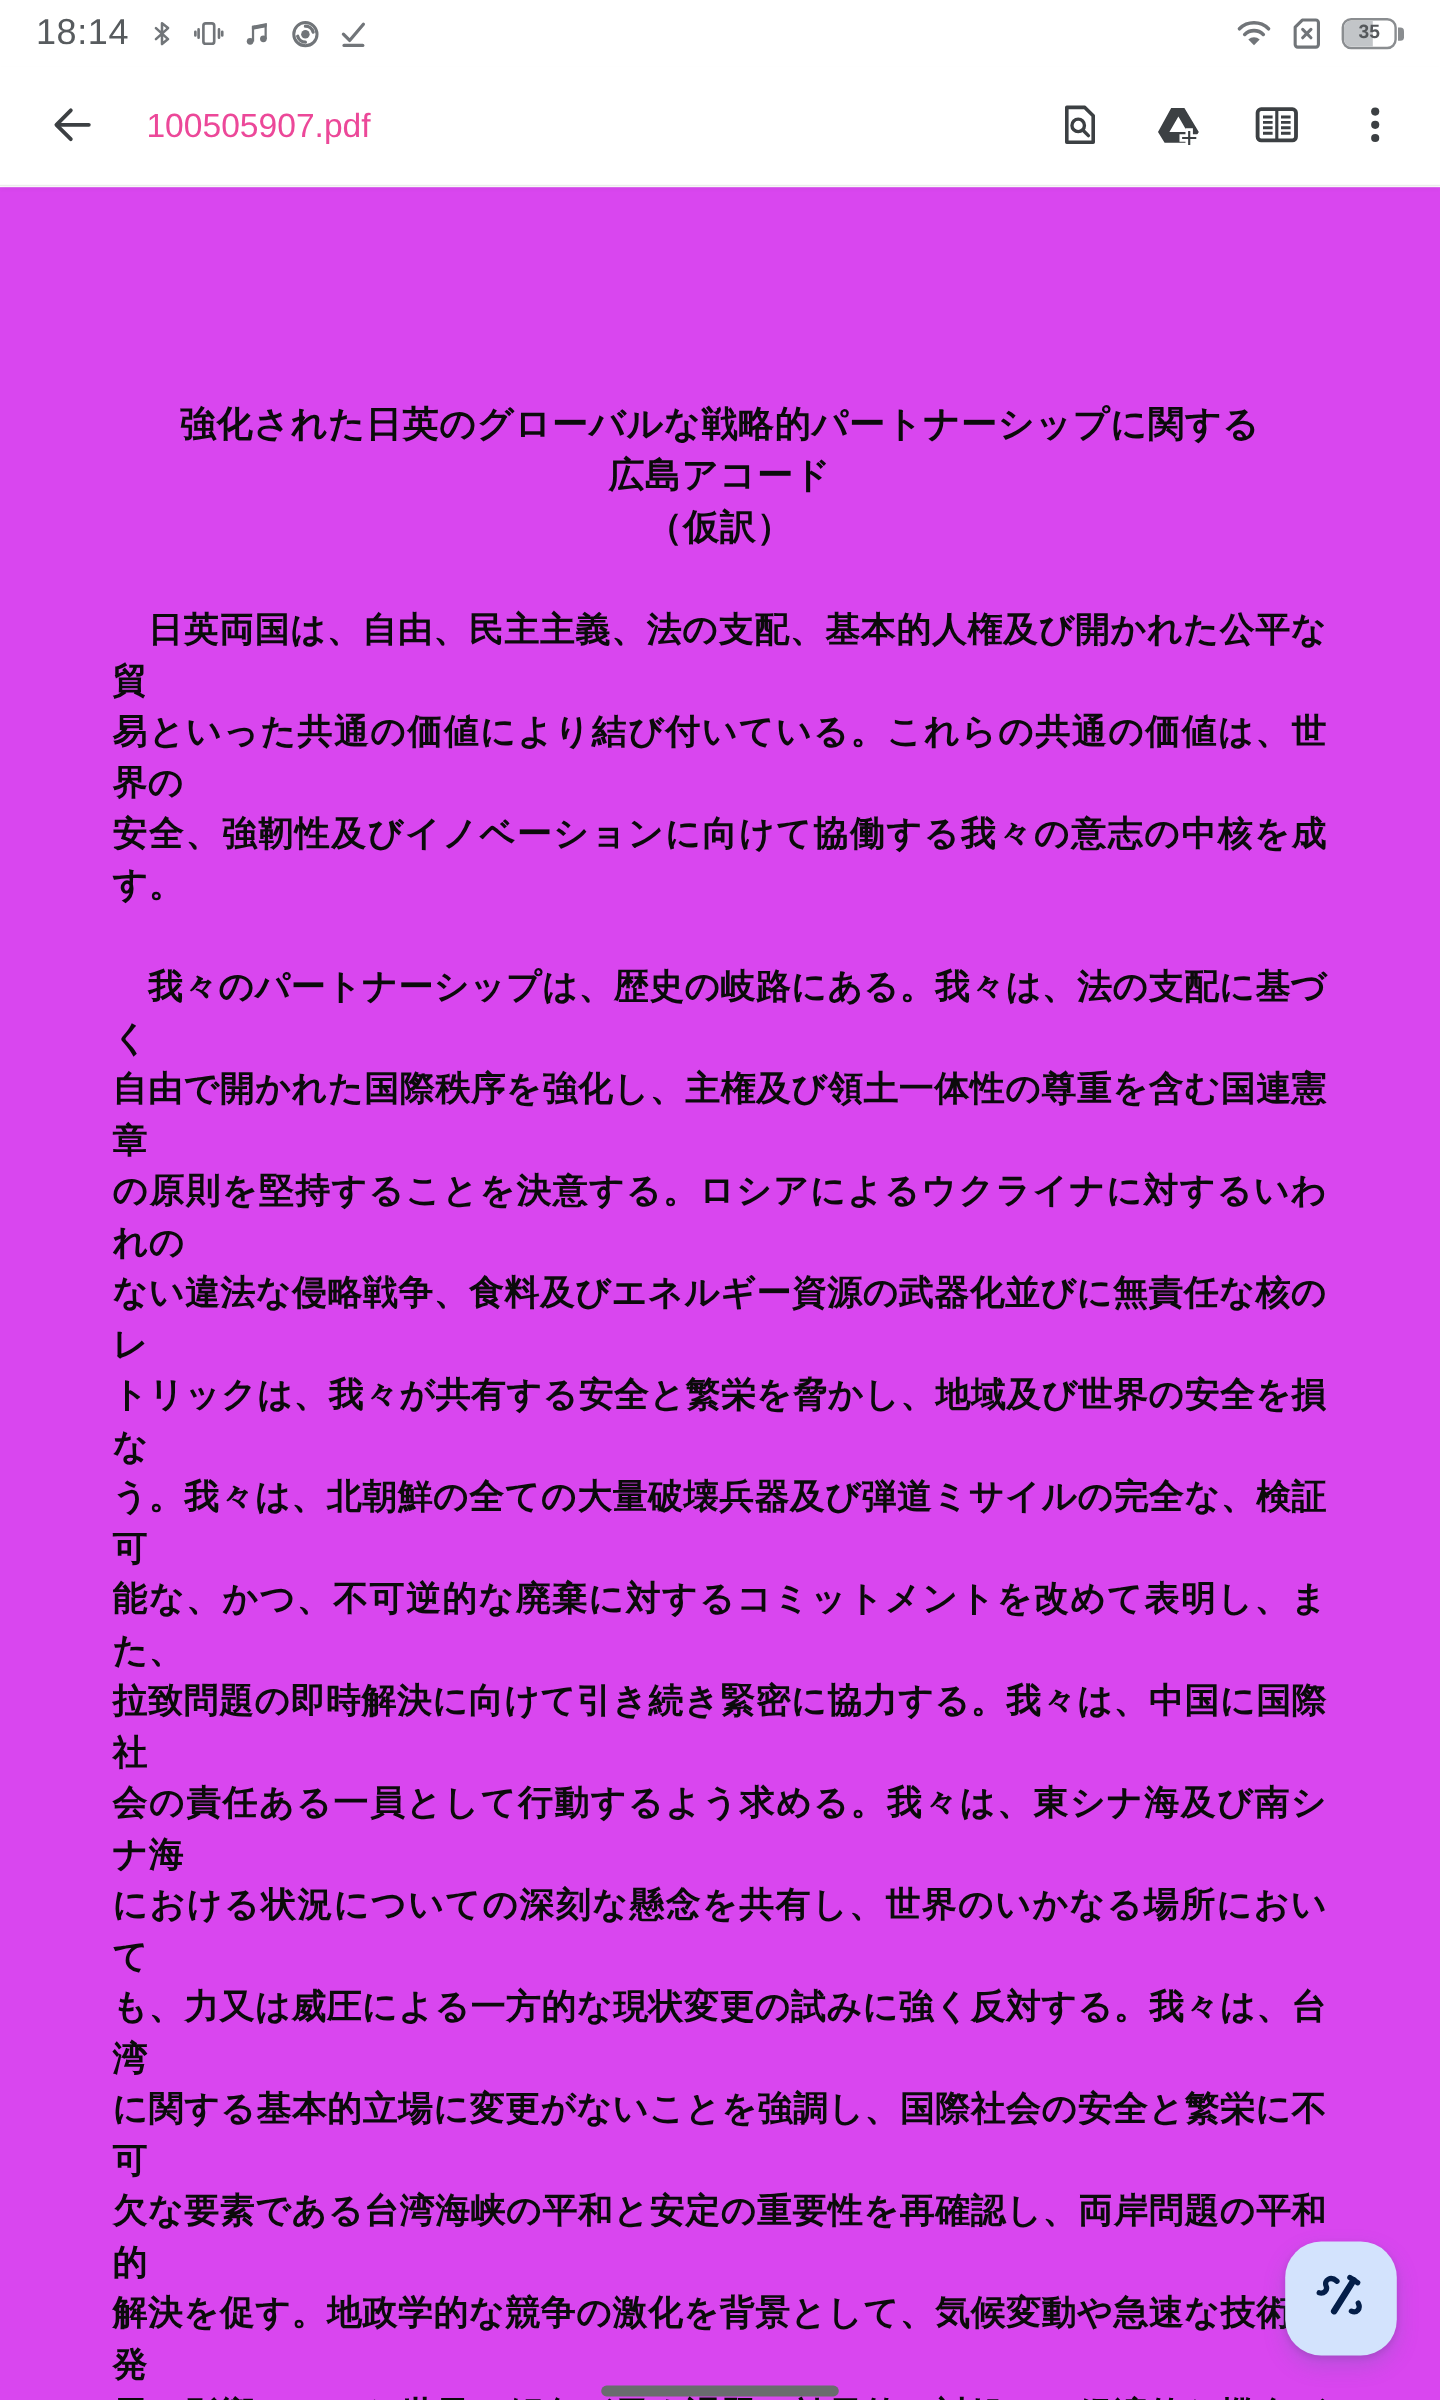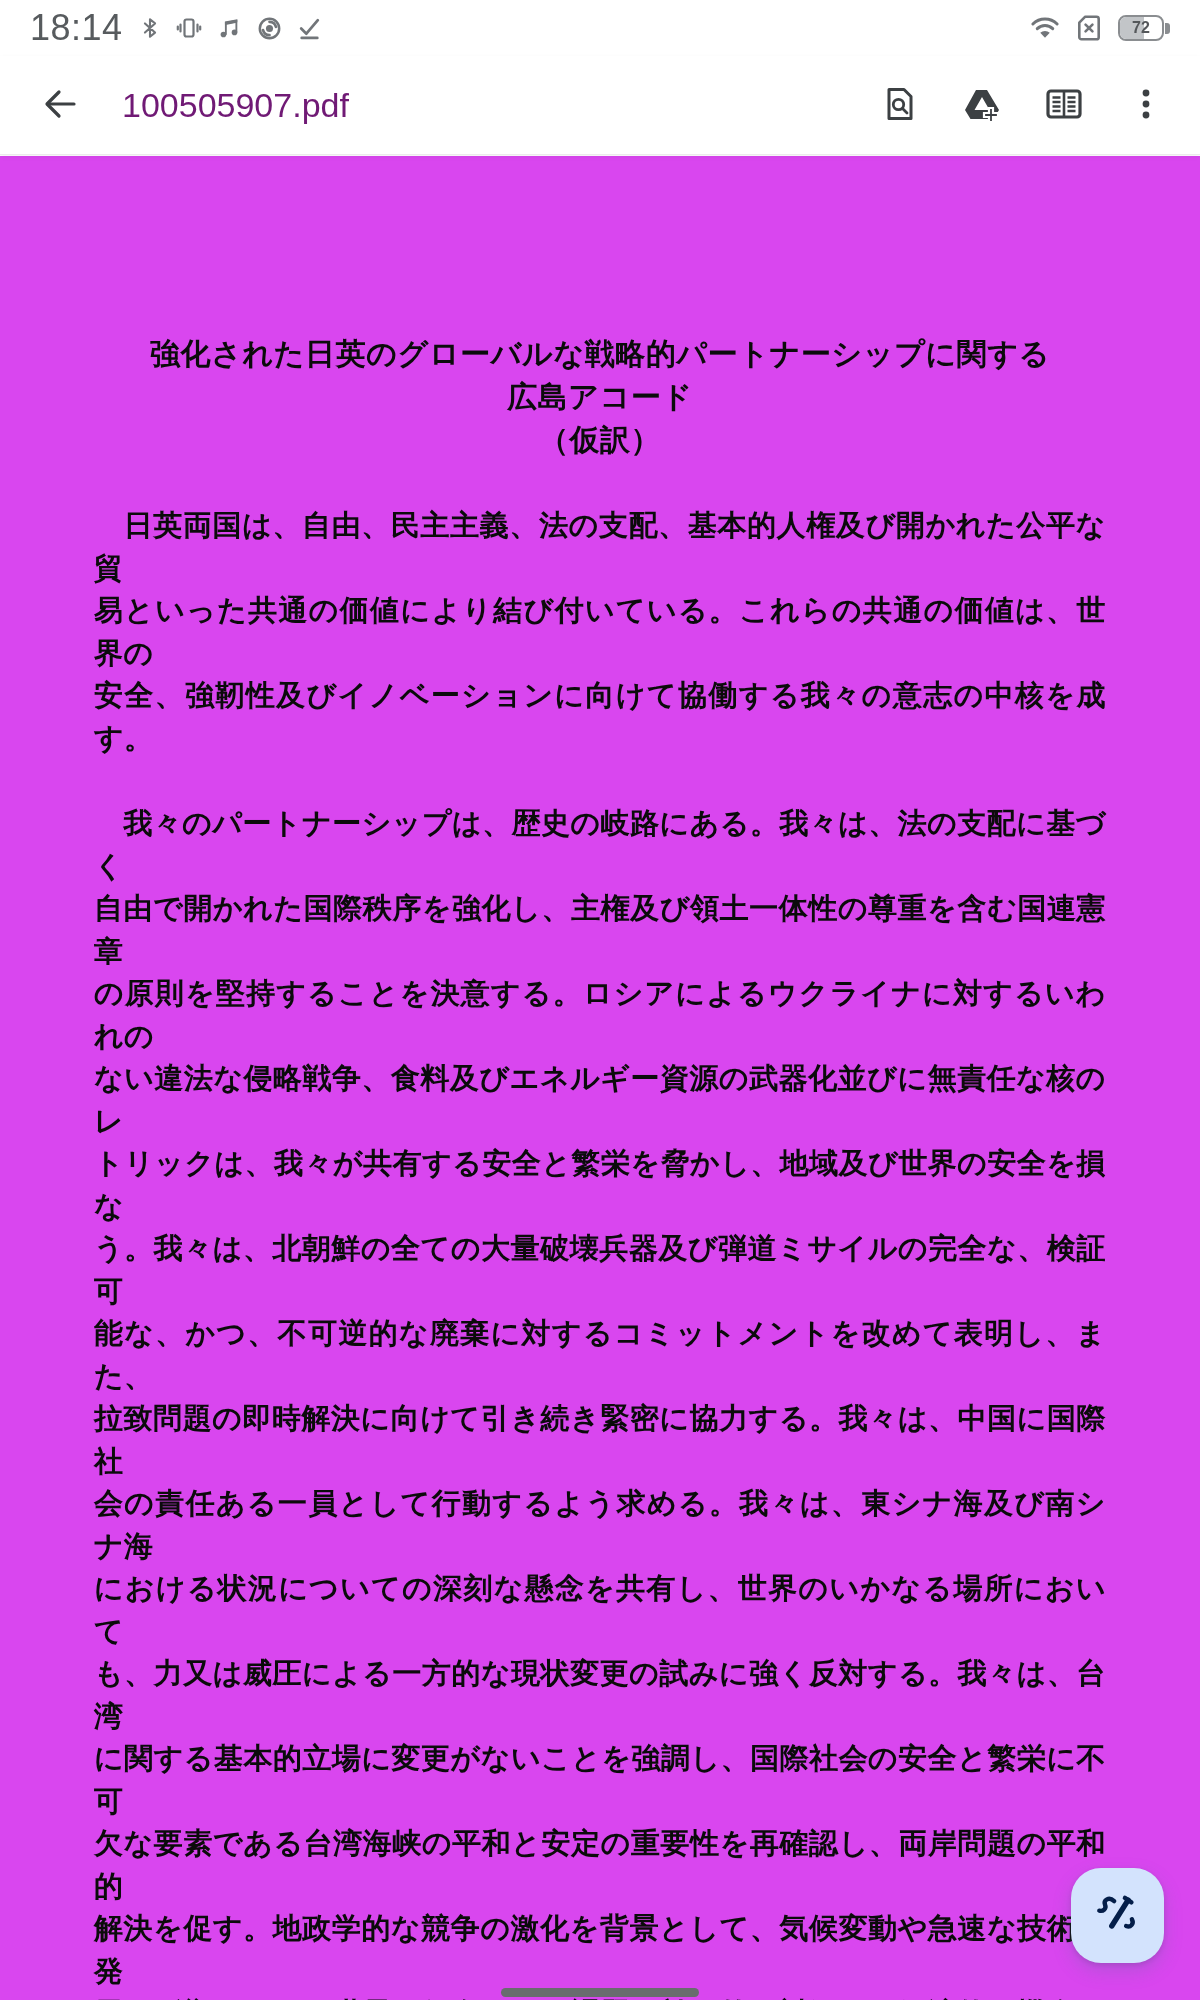--- a/index.html
+++ b/index.html
@@ -3,39 +3,39 @@
 <meta charset="utf-8">
 <style>
   * { margin:0; padding:0; box-sizing:border-box; }
   html,body { background:#fff; }
   body { font-family:"Liberation Sans","DejaVu Sans",sans-serif; }
   .screen { position:relative; width:1200px; height:2000px; background:#ffffff; overflow:hidden; margin:0 auto; }
 
   
   .status-bar { position:absolute; top:0; left:0; right:0; height:56px;
     display:flex; align-items:center; padding:0 30px; color:#5f6368; }
-  .status-time { font-size:36px; font-weight:500; letter-spacing:.5px; color:#575b5e; }
+  .status-time { font-size:30px; font-weight:500; letter-spacing:.5px; color:#575b5e; }
   .sb-left { display:flex; align-items:center; gap:15px; margin-left:16px; }
   .sb-right { margin-left:auto; display:flex; align-items:center; gap:16px; }
   .sb-icon { display:inline-flex; align-items:center; justify-content:center; }
   .sb-icon svg { display:block; }
   .battery-wrap { position:relative; display:flex; align-items:center; }
   .battery-body { position:relative; width:46px; height:26px; border:2.5px solid #8a8d90; border-radius:8px; overflow:hidden; background:#fff; }
   .battery-fill { position:absolute; left:0; top:0; bottom:0; width:58%; background:#c2c5c8; }
   .battery-text { position:absolute; inset:0; display:flex; align-items:center; justify-content:center;
     font-size:16px; font-weight:700; color:#55585b; }
   .battery-nub { width:5px; height:11px; background:#8a8d90; border-radius:0 3px 3px 0; margin-left:1px; }
 
   
   .app-bar { position:absolute; top:56px; left:0; right:0; height:99px; background:#fff;
     display:flex; align-items:center; padding:0 26px 0 32px;
     border-bottom:1px solid #ebebeb; box-shadow:0 2px 5px rgba(0,0,0,.05); z-index:5; }
   .icon-btn { background:none; border:none; width:56px; height:56px; display:flex; align-items:center;
     justify-content:center; cursor:pointer; padding:0; }
-  .app-title { font-size:34px; color:#701a75; margin-left:34px; flex:1; min-width:0;
+  .app-title { font-size:28px; color:#ec4899; margin-left:34px; flex:1; min-width:0;
     white-space:nowrap; overflow:hidden; text-overflow:ellipsis; }
   .app-actions { display:flex; align-items:center; gap:26px; }
 
   
   .pdf-page { position:absolute; top:156px; left:0; right:0; bottom:0; background:#d946ef;
     padding:176px 94px 0 94px; color:#0b0b0b; }
   .doc-title { text-align:center; white-space:pre-line; font-size:30px; font-weight:600;
     line-height:43px; letter-spacing:.02em; }
   .doc-body p { white-space:pre-line; font-size:29px; font-weight:600; line-height:42.5px;
     letter-spacing:.015em; margin-top:43px; text-align:justify; }
@@ -101,21 +101,21 @@
       </span>
       <span class="sb-icon">
         <svg width="26" height="28" viewBox="0 0 24 26" fill="none" stroke="#717579" stroke-linecap="round" stroke-linejoin="round">
           <path d="M8.5 2.5 H19 a2 2 0 0 1 2 2 V21.5 a2 2 0 0 1 -2 2 H5 a2 2 0 0 1 -2 -2 V8 Z" stroke-width="2.4"></path>
           <path d="M8.8 9.8 L15.2 16.2 M15.2 9.8 L8.8 16.2" stroke-width="2.4"></path>
         </svg>
       </span>
       <span class="battery-wrap">
         <span class="battery-body">
           <span class="battery-fill"></span>
-          <span class="battery-text">72</span>
+          <span class="battery-text">35</span>
         </span>
         <span class="battery-nub"></span>
       </span>
     </span>
   </div>
 
   <div class="app-bar">
     <button class="icon-btn">
       <span>
         <svg width="40" height="40" viewBox="0 0 40 40" fill="none" stroke="#3c4043" stroke-width="3.2" stroke-linecap="round" stroke-linejoin="round">

